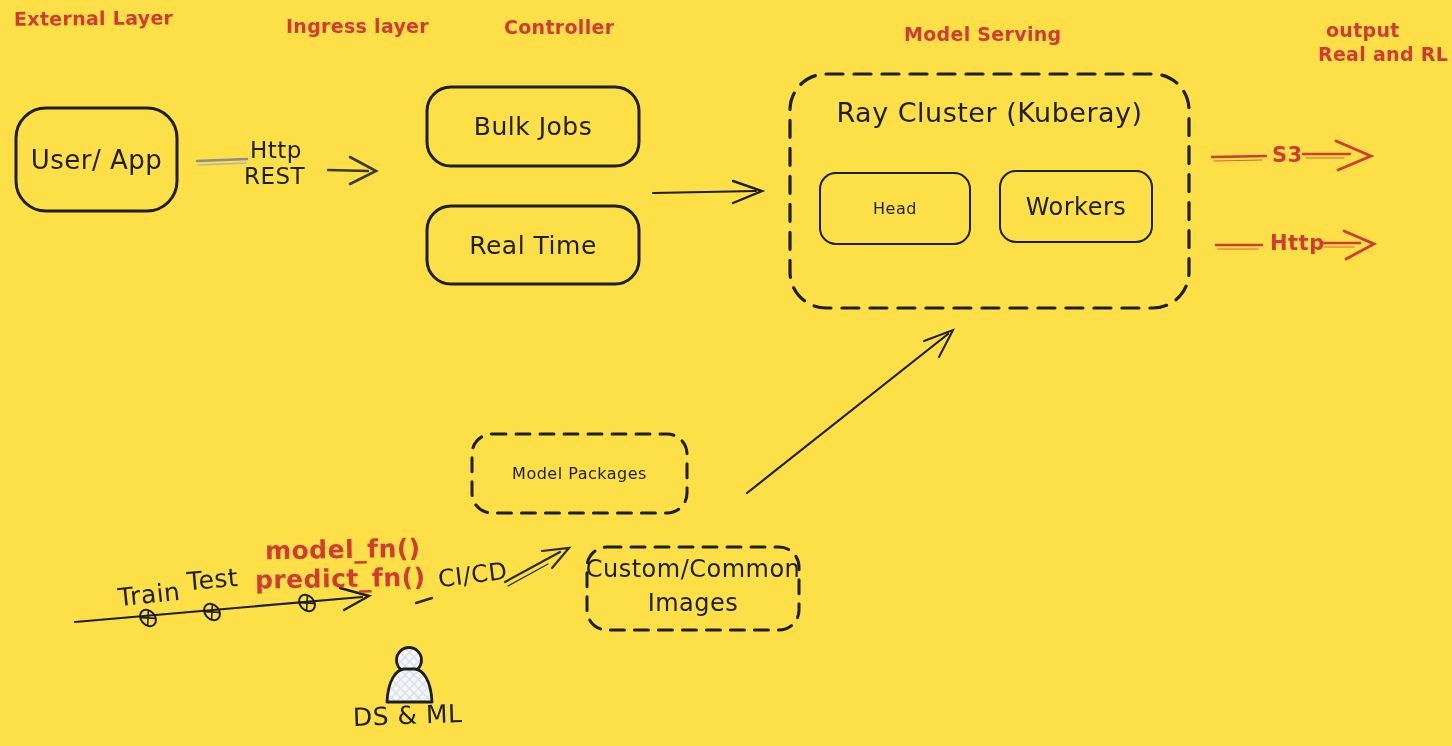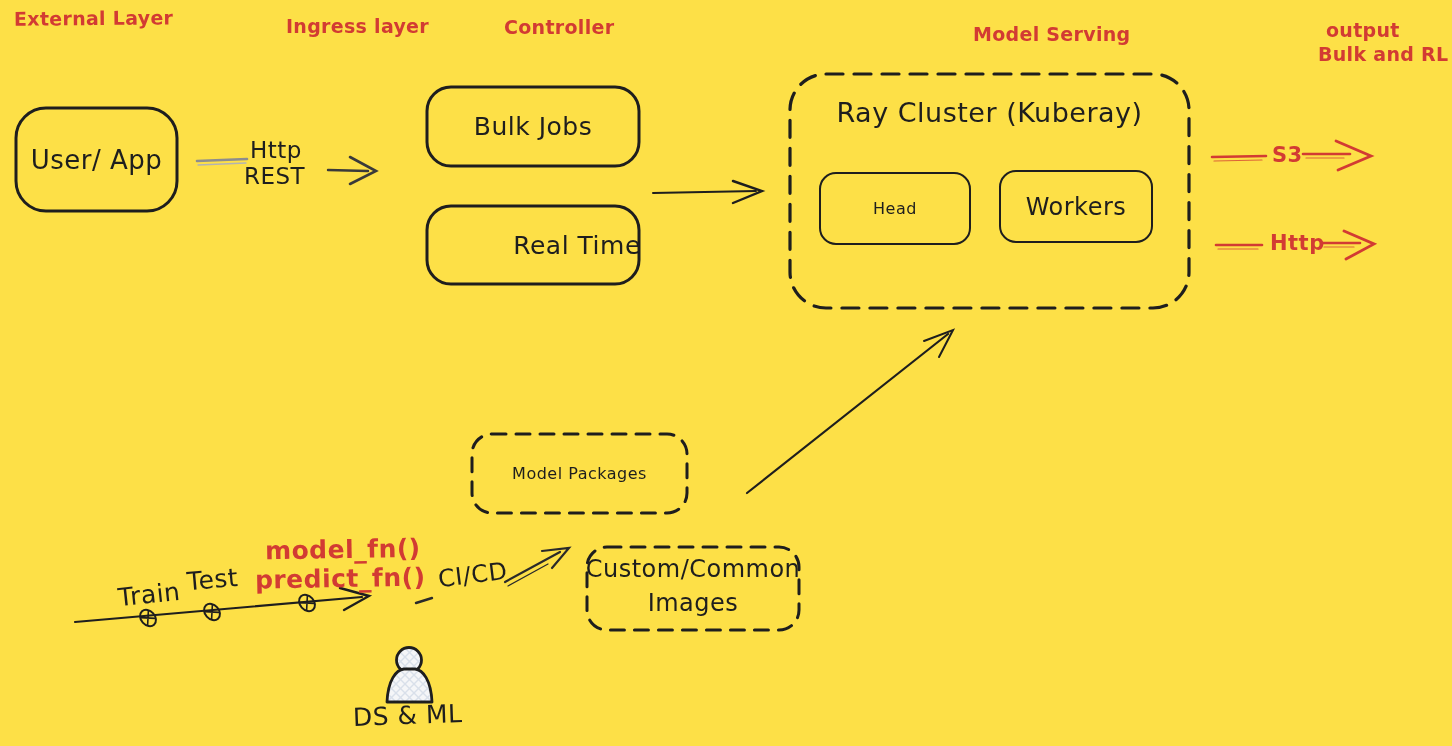--- a/index.html
+++ b/index.html
@@ -130,27 +130,27 @@
 
     <g stroke="#1e1e1e">
       <circle cx="409" cy="660" r="12.5" fill="url(#hatch)" stroke-width="2.8"></circle>
       <path d="M387,702 C388,680 396,670 404,669 L415,669 C423,670 431,680 432,702 Z" fill="url(#hatch)" stroke-width="2.8" stroke-linejoin="round"></path>
     </g>
   </svg>
 
   <div class="lbl section-label red" style="left:14px; top:8px; transform:rotate(-0.5deg);">External Layer</div>
   <div class="lbl section-label red" style="left:242px; top:16px;margin-left:44px;">Ingress layer</div>
   <div class="lbl section-label red" style="left:504px; top:17px;">Controller</div>
-  <div class="lbl section-label red" style="left:973px; top:24px;">Model Serving</div>
+  <div class="lbl section-label red" style="left:904px; top:24px;">Model Serving</div>
   <div class="lbl section-label red" style="left:1326px; top:20px;">output</div>
-  <div class="lbl section-label red" style="left:1318px; top:44px;">Bulk and RL</div>
+  <div class="lbl section-label red" style="left:1318px; top:44px;">Real and RL</div>
 
   <div class="node-text" style="left:16px; top:108px; width:161px; height:103px; font-size:26px;">User/ App</div>
   <div class="node-text" style="left:427px; top:87px; width:212px; height:79px;">Bulk Jobs</div>
-  <div class="node-text" style="left:427px; top:206px; width:212px; height:78px;padding-left:44px;">Real Time</div>
+  <div class="node-text" style="left:427px; top:206px; width:212px; height:78px;">Real Time</div>
   <div class="node-text" style="left:790px; top:92px; width:399px; height:40px; font-size:27px;">Ray Cluster (Kuberay)</div>
   <div class="node-text" style="left:820px; top:173px; width:150px; height:71px; font-size:16px;">Head</div>
   <div class="node-text" style="left:1000px; top:171px; width:152px; height:71px; font-size:24px;">Workers</div>
   <div class="node-text" style="left:472px; top:434px; width:215px; height:79px; font-size:16px;">Model Packages</div>
   <div class="node-text" style="left:587px; top:550px; width:212px; height:38px; font-size:24px;">Custom/Common</div>
   <div class="node-text" style="left:587px; top:586px; width:212px; height:34px; font-size:24px;">Images</div>
 
   <div class="lbl edge-label" style="left:250px; top:137px; font-size:23px;">Http</div>
   <div class="lbl edge-label" style="left:244px; top:163px; font-size:23px;">REST</div>
   <div class="lbl edge-label red" style="left:1272px; top:143px; font-size:21px; font-weight:bold;">S3</div>

